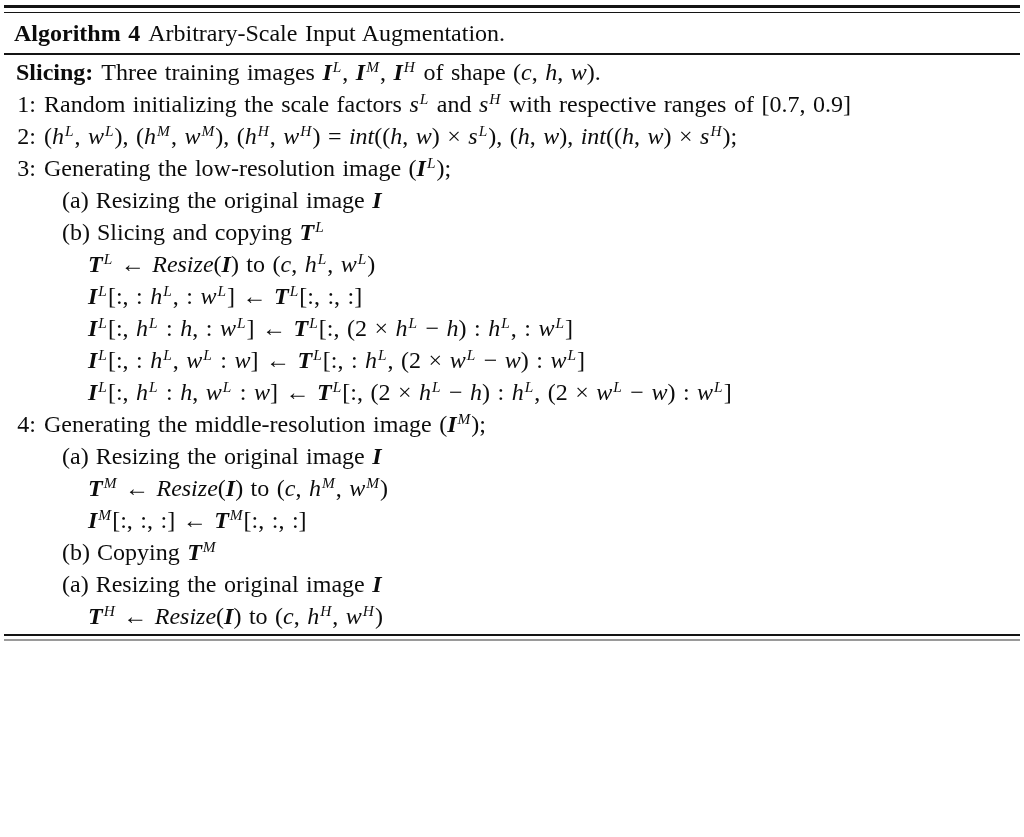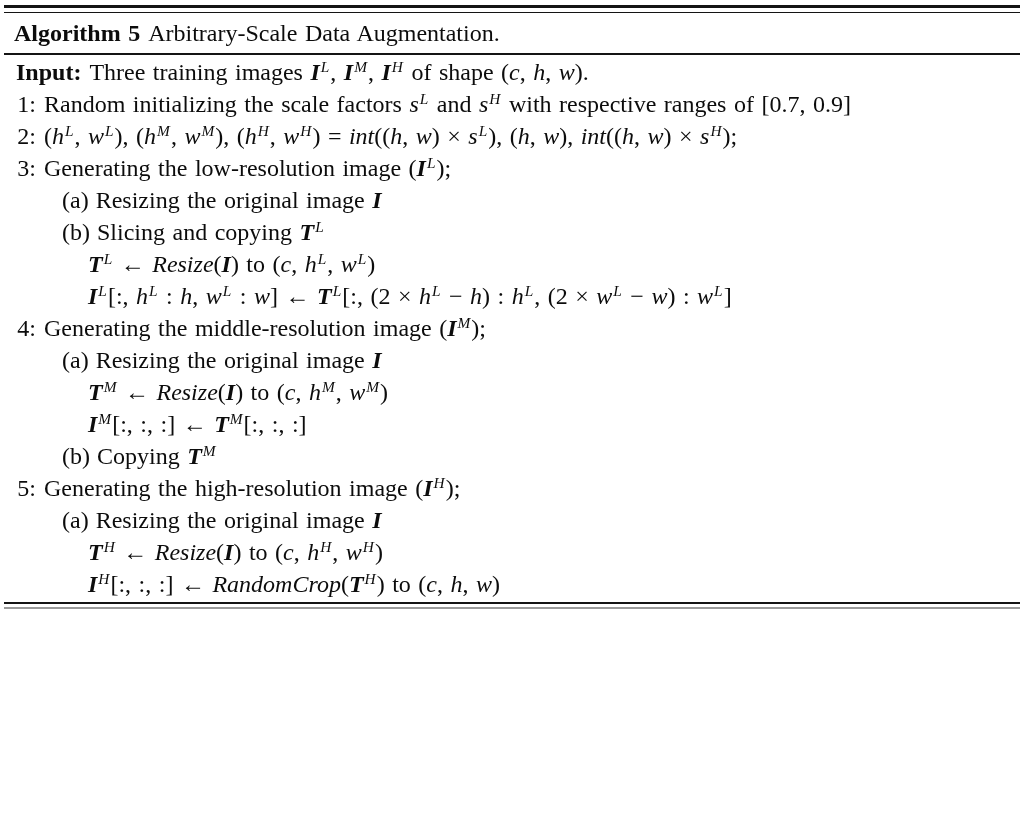--- a/index.html
+++ b/index.html
@@ -94,40 +94,41 @@
   }
 </style>
 </head>
 <body>
 
 <div class="algorithm">
   <div class="rule rule-top-thick"></div>
   <div class="rule rule-top-thin"></div>
 
   <div class="title">
-    <span class="title-label">Algorithm 5</span><span class="title-text">Arbitrary-Scale Data Augmentation.</span>
+    <span class="title-label">Algorithm 4</span><span class="title-text">Arbitrary-Scale Input Augmentation.</span>
   </div>
 
   <div class="rule rule-mid"></div>
 
   <div class="alg-body">
-      <div class="line io"><span class="io-label">Input:</span><span class="txt">Three training images <b class="bi">I</b><sup>L</sup>, <b class="bi">I</b><sup>M</sup>, <b class="bi">I</b><sup>H</sup> of shape (<i>c</i>, <i>h</i>, <i>w</i>).</span></div>
+      <div class="line io"><span class="io-label">Slicing:</span><span class="txt">Three training images <b class="bi">I</b><sup>L</sup>, <b class="bi">I</b><sup>M</sup>, <b class="bi">I</b><sup>H</sup> of shape (<i>c</i>, <i>h</i>, <i>w</i>).</span></div>
       <div class="line step"><span class="num">1:</span><span class="txt">Random initializing the scale factors <i>s</i><sup>L</sup> and <i>s</i><sup>H</sup> with respective ranges of [0.7, 0.9]</span></div>
       <div class="line step"><span class="num">2:</span><span class="txt">(<i>h</i><sup>L</sup>, <i>w</i><sup>L</sup>), (<i>h</i><sup>M</sup>, <i>w</i><sup>M</sup>), (<i>h</i><sup>H</sup>, <i>w</i><sup>H</sup>) = <i>int</i>((<i>h</i>, <i>w</i>) × <i>s</i><sup>L</sup>), (<i>h</i>, <i>w</i>), <i>int</i>((<i>h</i>, <i>w</i>) × <i>s</i><sup>H</sup>);</span></div>
       <div class="line step"><span class="num">3:</span><span class="txt">Generating the low-resolution image (<b class="bi">I</b><sup>L</sup>);</span></div>
       <div class="line sub"><span class="sub-label">(a)</span><span class="txt">Resizing the original image <b class="bi">I</b></span></div>
       <div class="line sub"><span class="sub-label">(b)</span><span class="txt">Slicing and copying <b class="bi">T</b><sup>L</sup></span></div>
       <div class="line eq"><span class="txt"><b class="bi">T</b><sup>L</sup> ← <i>Resize</i>(<b class="bi">I</b>) to (<i>c</i>, <i>h</i><sup>L</sup>, <i>w</i><sup>L</sup>)</span></div>
+      <div class="line eq"><span class="txt"><b class="bi">I</b><sup>L</sup>[:, : <i>h</i><sup>L</sup>, : <i>w</i><sup>L</sup>] ← <b class="bi">T</b><sup>L</sup>[:, :, :]</span></div>
+      <div class="line eq"><span class="txt"><b class="bi">I</b><sup>L</sup>[:, <i>h</i><sup>L</sup> : <i>h</i>, : <i>w</i><sup>L</sup>] ← <b class="bi">T</b><sup>L</sup>[:, (2 × <i>h</i><sup>L</sup> − <i>h</i>) : <i>h</i><sup>L</sup>, : <i>w</i><sup>L</sup>]</span></div>
+      <div class="line eq"><span class="txt"><b class="bi">I</b><sup>L</sup>[:, : <i>h</i><sup>L</sup>, <i>w</i><sup>L</sup> : <i>w</i>] ← <b class="bi">T</b><sup>L</sup>[:, : <i>h</i><sup>L</sup>, (2 × <i>w</i><sup>L</sup> − <i>w</i>) : <i>w</i><sup>L</sup>]</span></div>
       <div class="line eq"><span class="txt"><b class="bi">I</b><sup>L</sup>[:, <i>h</i><sup>L</sup> : <i>h</i>, <i>w</i><sup>L</sup> : <i>w</i>] ← <b class="bi">T</b><sup>L</sup>[:, (2 × <i>h</i><sup>L</sup> − <i>h</i>) : <i>h</i><sup>L</sup>, (2 × <i>w</i><sup>L</sup> − <i>w</i>) : <i>w</i><sup>L</sup>]</span></div>
       <div class="line step"><span class="num">4:</span><span class="txt">Generating the middle-resolution image (<b class="bi">I</b><sup>M</sup>);</span></div>
       <div class="line sub"><span class="sub-label">(a)</span><span class="txt">Resizing the original image <b class="bi">I</b></span></div>
       <div class="line eq"><span class="txt"><b class="bi">T</b><sup>M</sup> ← <i>Resize</i>(<b class="bi">I</b>) to (<i>c</i>, <i>h</i><sup>M</sup>, <i>w</i><sup>M</sup>)</span></div>
       <div class="line eq"><span class="txt"><b class="bi">I</b><sup>M</sup>[:, :, :] ← <b class="bi">T</b><sup>M</sup>[:, :, :]</span></div>
       <div class="line sub"><span class="sub-label">(b)</span><span class="txt">Copying <b class="bi">T</b><sup>M</sup></span></div>
-      <div class="line step"><span class="num">5:</span><span class="txt">Generating the high-resolution image (<b class="bi">I</b><sup>H</sup>);</span></div>
       <div class="line sub"><span class="sub-label">(a)</span><span class="txt">Resizing the original image <b class="bi">I</b></span></div>
       <div class="line eq"><span class="txt"><b class="bi">T</b><sup>H</sup> ← <i>Resize</i>(<b class="bi">I</b>) to (<i>c</i>, <i>h</i><sup>H</sup>, <i>w</i><sup>H</sup>)</span></div>
-      <div class="line eq"><span class="txt"><b class="bi">I</b><sup>H</sup>[:, :, :] ← <i>RandomCrop</i>(<b class="bi">T</b><sup>H</sup>) to (<i>c</i>, <i>h</i>, <i>w</i>)</span></div>
     </div>
 
   <div class="rule rule-bottom"></div>
   <div class="rule rule-bottom-gray"></div>
 </div>
 
 </body></html>

